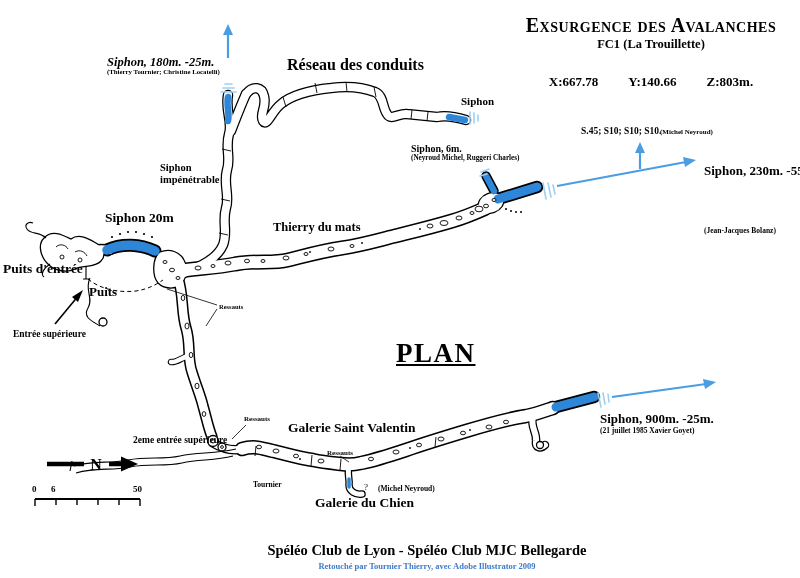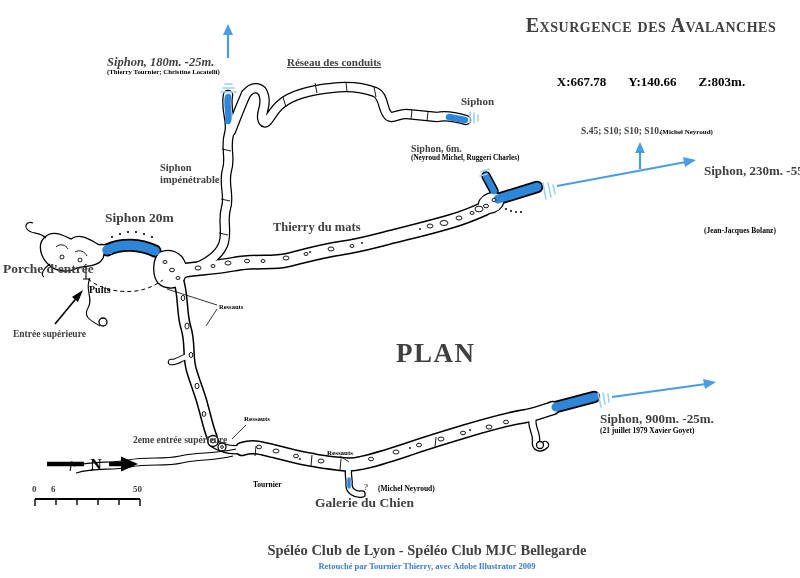--- a/index.html
+++ b/index.html
@@ -1,19 +1,19 @@
 <!DOCTYPE html>
 <html><head>
 <meta charset="utf-8">
 <style>
   html,body{margin:0;padding:0;background:#fff;}
   #stage{position:relative;width:800px;height:578px;background:#ffffff;overflow:hidden;
          font-family:"Liberation Serif","DejaVu Serif",serif;}
   svg{position:absolute;left:0;top:0;}
-  .lbl{position:absolute;font-weight:bold;color:#404040;white-space:nowrap;line-height:1.12;}
+  .lbl{position:absolute;font-weight:bold;color:#000000;white-space:nowrap;line-height:1.12;}
   .crd{position:absolute;font-weight:bold;color:#000;white-space:nowrap;}
   .to{fill:none;stroke:#000;stroke-linecap:round;stroke-linejoin:round;}
   .ti{fill:none;stroke:#fff;stroke-linecap:round;stroke-linejoin:round;}
   .bo{fill:none;stroke:#000;stroke-linecap:round;}
   .bf{fill:none;stroke-linecap:round;}
   .peb{fill:#fff;stroke:#000;stroke-width:0.9;}
   .tick{stroke:#000;stroke-width:0.9;fill:none;}
   .blob{fill:#fff;stroke:#000;stroke-width:1.3;}
   .thin{fill:none;stroke:#000;stroke-width:1.1;}
   .call{stroke:#000;stroke-width:0.8;fill:none;}
@@ -219,75 +219,77 @@
       <g>
           <line x1="612" y1="397" x2="706" y2="384" stroke-width="2.2"></line>
           <polygon points="716,382 703,379 705,389" stroke="none"></polygon>
         </g>
     </g>
   </svg>
 
   <div class="lbl" style="left:107px;top:55px;font-size:12.5px;font-style:italic;">Siphon, 180m. -25m.</div>
   <div class="crd" style="left:107px;top:68px;font-size:6.8px;">(Thierry Tournier; Christine Locatelli)</div>
 
-  <div class="lbl" style="left:287px;top:56px;font-size:11px;text-decoration:underline;">Réseau des conduits</div>
+  <div class="lbl" style="left:287px;top:56px;font-size:16px;">Réseau des conduits</div>
 
   <div class="lbl" style="left:461px;top:95px;font-size:11px;">Siphon</div>
 
   <div class="lbl" style="left:411px;top:143px;font-size:10px;">Siphon, 6m.</div>
   <div class="crd" style="left:411px;top:154px;font-size:7.2px;">(Neyroud Michel, Ruggeri Charles)</div>
 
   <div class="lbl" style="left:581px;top:126px;font-size:9.5px;">S.45; S10; S10; S10.</div>
   <div class="crd" style="left:660px;top:128px;font-size:7px;">(Michel Neyroud)</div>
 
   <div class="lbl" style="left:704px;top:164px;font-size:13px;">Siphon, 230m. -55m.</div>
   <div class="crd" style="left:704px;top:178px;font-size:7.5px;margin-top:48px;">(Jean-Jacques Bolanz)</div>
 
   <div class="lbl" style="left:160px;top:162px;font-size:10.5px;">
     <div>Siphon</div>
     <div>impénétrable</div>
   </div>
 
   <div class="lbl" style="left:105px;top:210px;font-size:13.5px;">Siphon 20m</div>
 
-  <div class="lbl" style="left:3px;top:261px;font-size:13.5px;">Porche d'entrée</div>
-
-  <div class="crd" style="left:89px;top:284px;font-size:10px;">Puits</div>
+  <div class="lbl" style="left:3px;top:261px;font-size:13.5px;">Puits d'entrée</div>
+
+  <div class="crd" style="left:89px;top:284px;font-size:13px;">Puits</div>
 
   <div class="lbl" style="left:13px;top:329px;font-size:9.5px;">Entrée supérieure</div>
 
   <div class="lbl" style="left:273px;top:220px;font-size:12.5px;">Thierry du mats</div>
 
   <div class="crd" style="left:219px;top:303px;font-size:6.5px;">Ressauts</div>
 
-  <div class="lbl" style="left:396px;top:338px;font-size:27px;letter-spacing:1.5px;">PLAN</div>
+  <div class="lbl" style="left:396px;top:338px;font-size:27px;letter-spacing:1.5px;text-decoration:underline;">PLAN</div>
 
   <div class="crd" style="left:244px;top:415px;font-size:7px;">Ressauts</div>
 
   <div class="lbl" style="left:133px;top:435px;font-size:9.5px;">2eme  entrée supérieure</div>
 
+  <div class="lbl" style="left:288px;top:420px;font-size:13.5px;">Galerie Saint Valentin</div>
 
   <div class="crd" style="left:327px;top:449px;font-size:7px;">Ressauts</div>
 
   <div class="crd" style="left:253px;top:480px;font-size:7.5px;">Tournier</div>
 
   <div class="crd" style="left:364px;top:482px;font-size:9px;font-weight:normal;">?</div>
   <div class="crd" style="left:378px;top:484px;font-size:7.5px;">(Michel Neyroud)</div>
 
   <div class="lbl" style="left:315px;top:495px;font-size:13.5px;">Galerie du Chien</div>
 
   <div class="lbl" style="left:600px;top:412px;font-size:13px;">Siphon, 900m. -25m.</div>
-  <div class="crd" style="left:600px;top:426px;font-size:7.5px;">(21 juillet 1979 Xavier Goyet)</div>
+  <div class="crd" style="left:600px;top:426px;font-size:7.5px;">(21 juillet 1985 Xavier Goyet)</div>
 
   <div class="lbl" style="left:32px;top:484px;font-size:9px;">0</div>
   <div class="lbl" style="left:51px;top:484px;font-size:9px;">6</div>
   <div class="lbl" style="left:133px;top:484px;font-size:9px;">50</div>
 
   <div class="lbl" style="left:505px;top:14px;width:292px;text-align:center;font-size:20px;font-variant:small-caps;letter-spacing:0.5px;">Exsurgence des Avalanches</div>
-  <div style="position:absolute;left:505px;top:74px;width:292px;display:flex;justify-content:center;gap:22px;font-weight:bold;font-size:13px;">
+  <div class="lbl" style="left:505px;top:37px;width:292px;text-align:center;font-size:12.5px;">FC1  (La Trouillette)</div>
+  <div style="position:absolute;left:505px;top:74px;width:292px;display:flex;justify-content:center;gap:30px;font-weight:bold;font-size:13px;">
     <span>X:667.78</span>
     <span>Y:140.66</span>
     <span>Z:803m.</span>
   </div>
 
   <div class="lbl" style="left:27px;top:542px;width:800px;text-align:center;font-size:14.5px;">Spéléo Club de Lyon - Spéléo Club MJC Bellegarde</div>
   <div class="lbl" style="left:27px;top:562px;width:800px;text-align:center;font-size:8.5px;color:#3f7bc8;">Retouché par Tournier Thierry, avec Adobe Illustrator 2009</div>
 
 </div>
 

